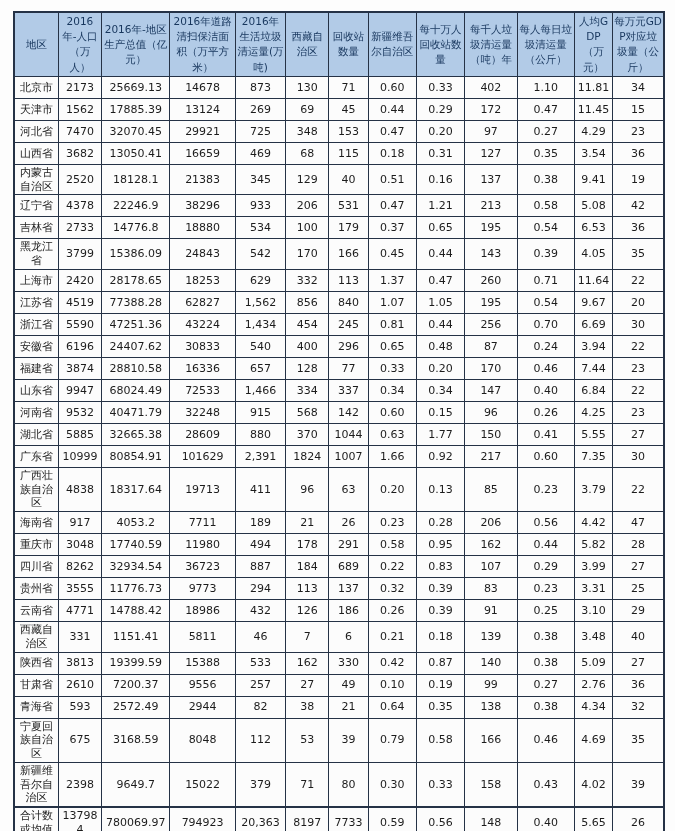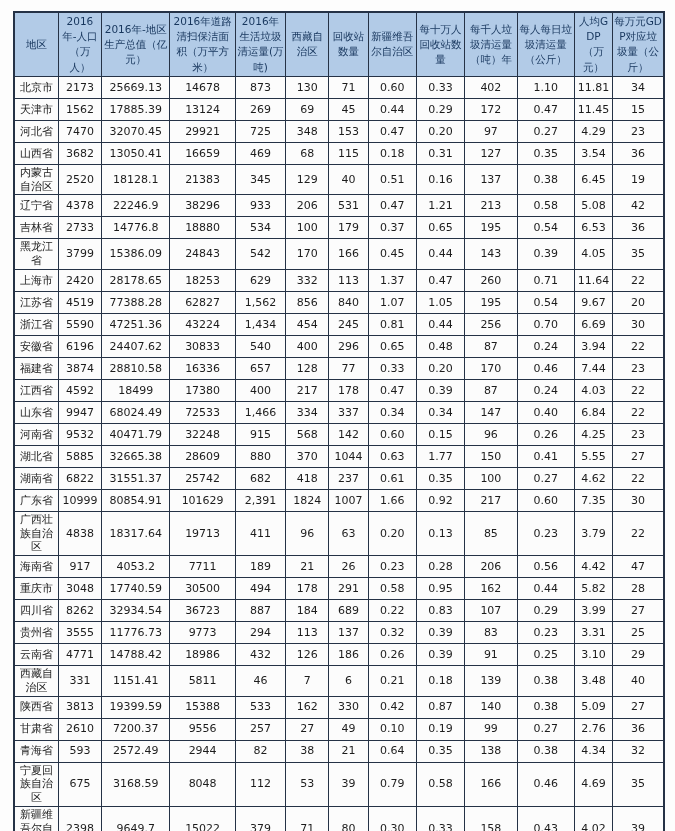--- a/index.html
+++ b/index.html
@@ -160,21 +160,21 @@
           <td>2520</td>
           <td>18128.1</td>
           <td>21383</td>
           <td>345</td>
           <td>129</td>
           <td>40</td>
           <td>0.51</td>
           <td>0.16</td>
           <td>137</td>
           <td>0.38</td>
-          <td>6.45</td>
+          <td>9.41</td>
           <td>19</td>
         </tr>
         <tr>
           <td class="region">辽宁省</td>
           <td>4378</td>
           <td>22246.9</td>
           <td>38296</td>
           <td>933</td>
           <td>206</td>
           <td>531</td>
@@ -284,35 +284,20 @@
           <td>128</td>
           <td>77</td>
           <td>0.33</td>
           <td>0.20</td>
           <td>170</td>
           <td>0.46</td>
           <td>7.44</td>
           <td>23</td>
         </tr>
         <tr>
-          <td class="region">江西省</td>
-          <td>4592</td>
-          <td>18499</td>
-          <td>17380</td>
-          <td>400</td>
-          <td>217</td>
-          <td>178</td>
-          <td>0.47</td>
-          <td>0.39</td>
-          <td>87</td>
-          <td>0.24</td>
-          <td>4.03</td>
-          <td>22</td>
-        </tr>
-        <tr>
           <td class="region">山东省</td>
           <td>9947</td>
           <td>68024.49</td>
           <td>72533</td>
           <td>1,466</td>
           <td>334</td>
           <td>337</td>
           <td>0.34</td>
           <td>0.34</td>
           <td>147</td>
@@ -344,35 +329,20 @@
           <td>370</td>
           <td>1044</td>
           <td>0.63</td>
           <td>1.77</td>
           <td>150</td>
           <td>0.41</td>
           <td>5.55</td>
           <td>27</td>
         </tr>
         <tr>
-          <td class="region">湖南省</td>
-          <td>6822</td>
-          <td>31551.37</td>
-          <td>25742</td>
-          <td>682</td>
-          <td>418</td>
-          <td>237</td>
-          <td>0.61</td>
-          <td>0.35</td>
-          <td>100</td>
-          <td>0.27</td>
-          <td>4.62</td>
-          <td>22</td>
-        </tr>
-        <tr>
           <td class="region">广东省</td>
           <td>10999</td>
           <td>80854.91</td>
           <td>101629</td>
           <td>2,391</td>
           <td>1824</td>
           <td>1007</td>
           <td>1.66</td>
           <td>0.92</td>
           <td>217</td>
@@ -407,21 +377,21 @@
           <td>0.28</td>
           <td>206</td>
           <td>0.56</td>
           <td>4.42</td>
           <td>47</td>
         </tr>
         <tr>
           <td class="region">重庆市</td>
           <td>3048</td>
           <td>17740.59</td>
-          <td>30500</td>
+          <td>11980</td>
           <td>494</td>
           <td>178</td>
           <td>291</td>
           <td>0.58</td>
           <td>0.95</td>
           <td>162</td>
           <td>0.44</td>
           <td>5.82</td>
           <td>28</td>
         </tr>

